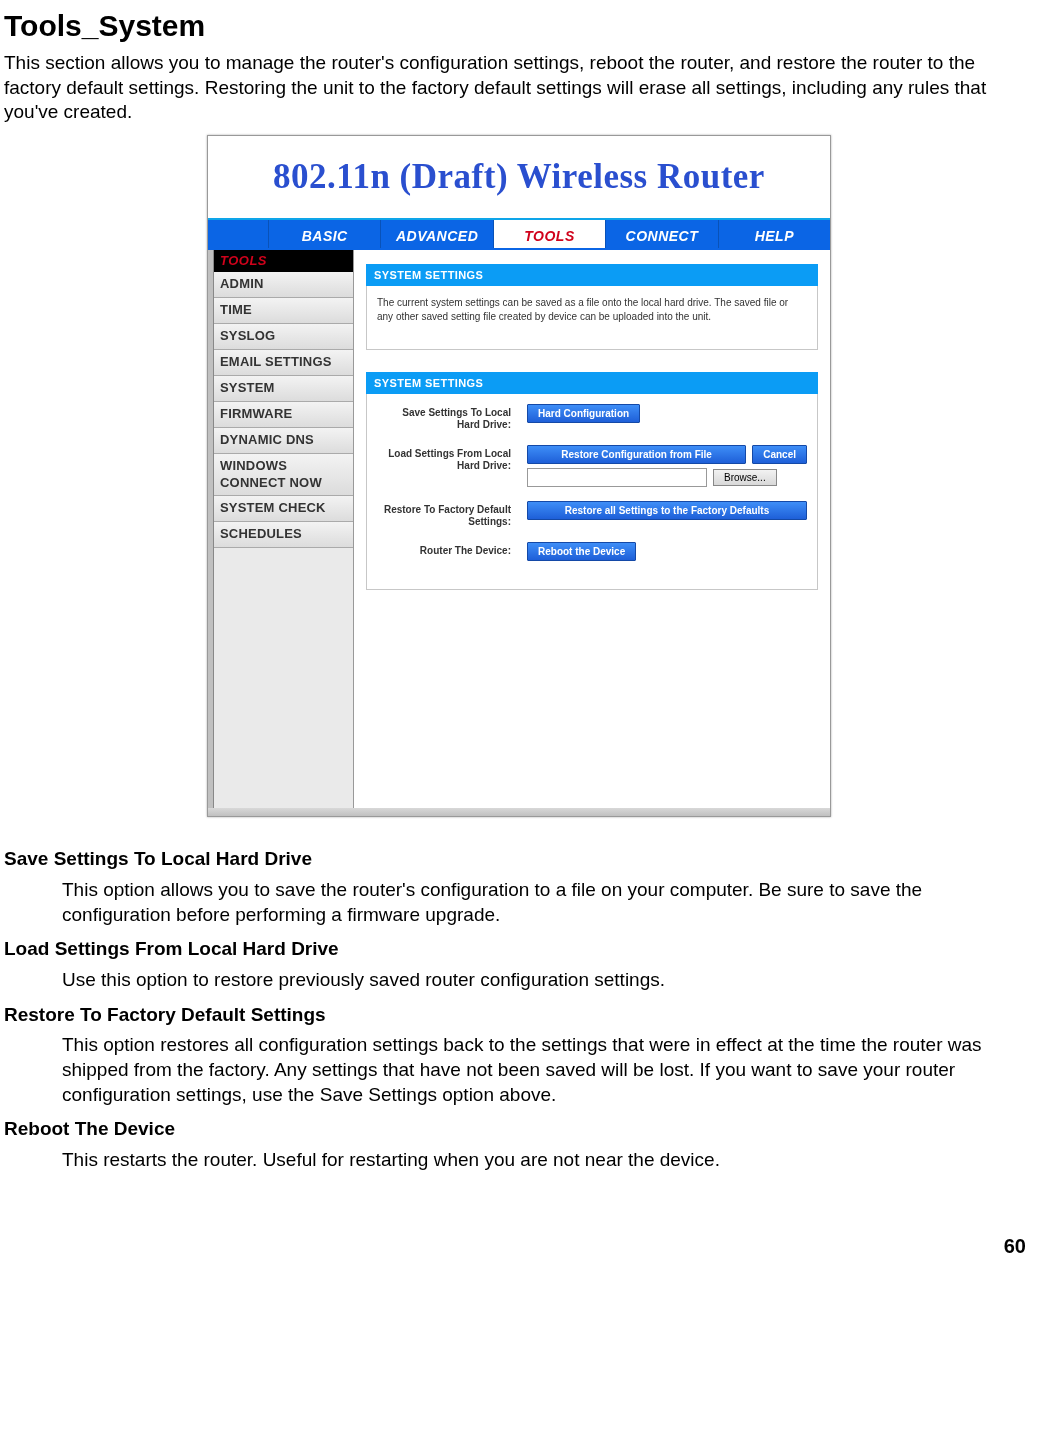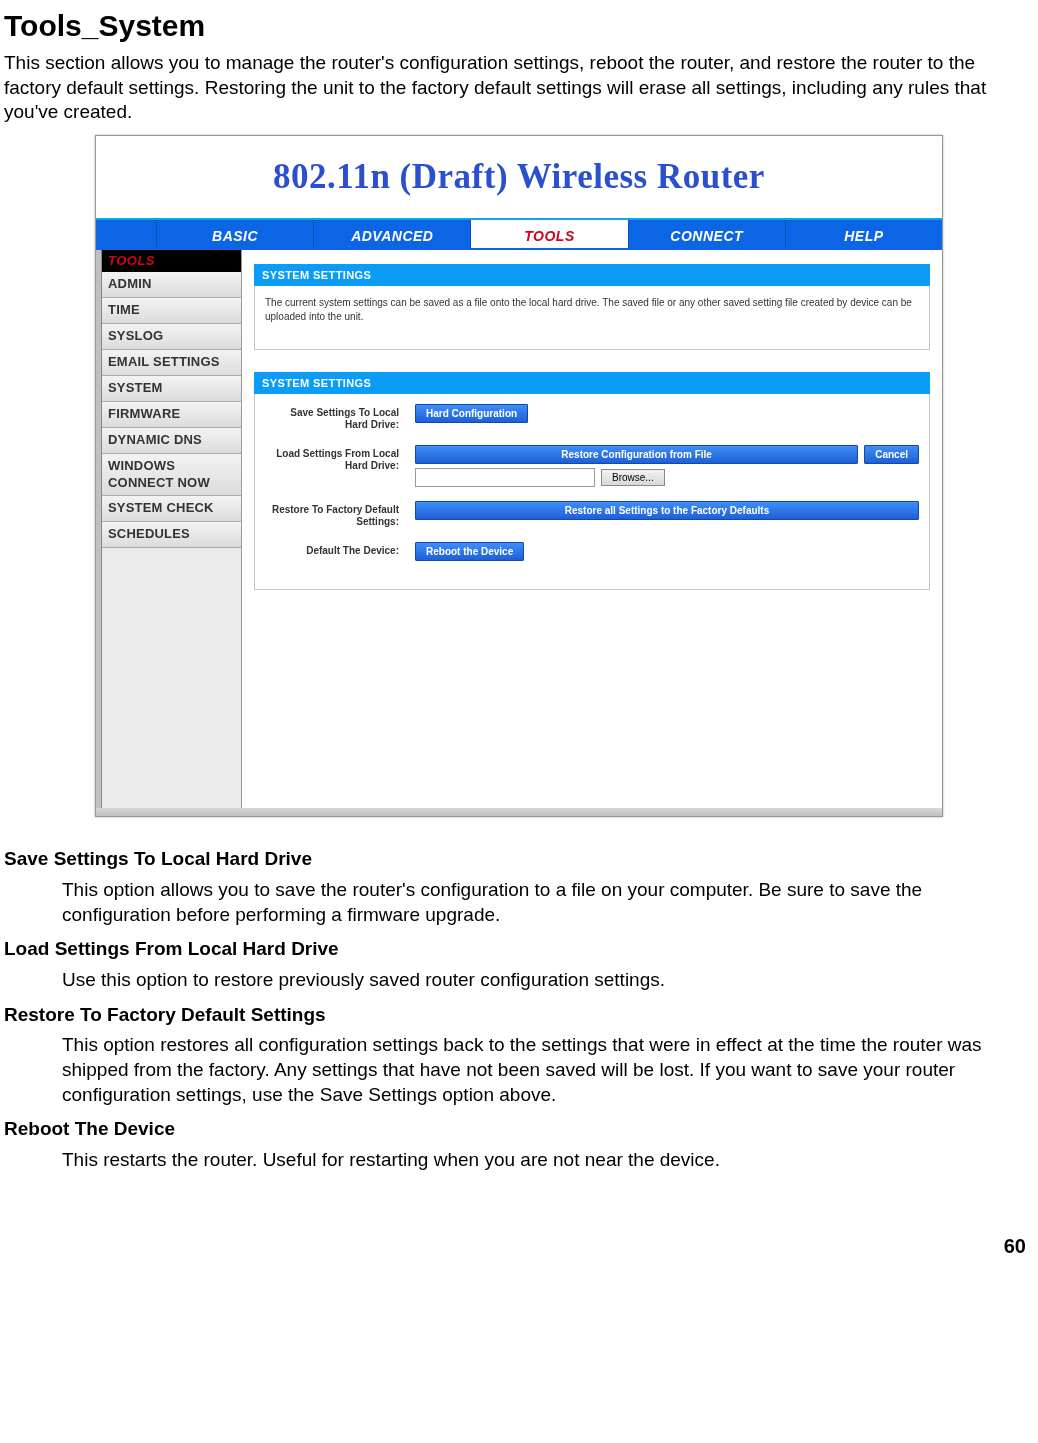--- a/index.html
+++ b/index.html
@@ -15,21 +15,21 @@
   .doc-title {
     font-size: 30px;
     font-weight: bold;
     margin: 6px 0 6px 4px;
   }
   .doc-intro {
     margin: 0 8px 10px 4px;
     font-size: 19px;
   }
   .screenshot {
-    width: 848px;
+    width: 624px;
     margin: 8px auto 30px;
     border: 1px solid #999;
     background: #be185d;
     box-shadow: 0 0 2px #aaa;
   }
   .banner {
     background: #fff;
     text-align: center;
     padding: 18px 0 18px;
   }
@@ -271,21 +271,21 @@
         <div class="form-row">
           <div class="form-label">Restore To Factory Default Settings:</div>
           <div class="form-ctrl">
             <div class="ctrl-line">
               <button class="btn wide">Restore all Settings to the Factory Defaults</button>
             </div>
           </div>
         </div>
 
         <div class="form-row">
-          <div class="form-label">Default The Device:</div>
+          <div class="form-label">Router The Device:</div>
           <div class="form-ctrl">
             <div class="ctrl-line">
               <button class="btn">Reboot the Device</button>
             </div>
           </div>
         </div>
 
       </div>
     </div>
   </div>

